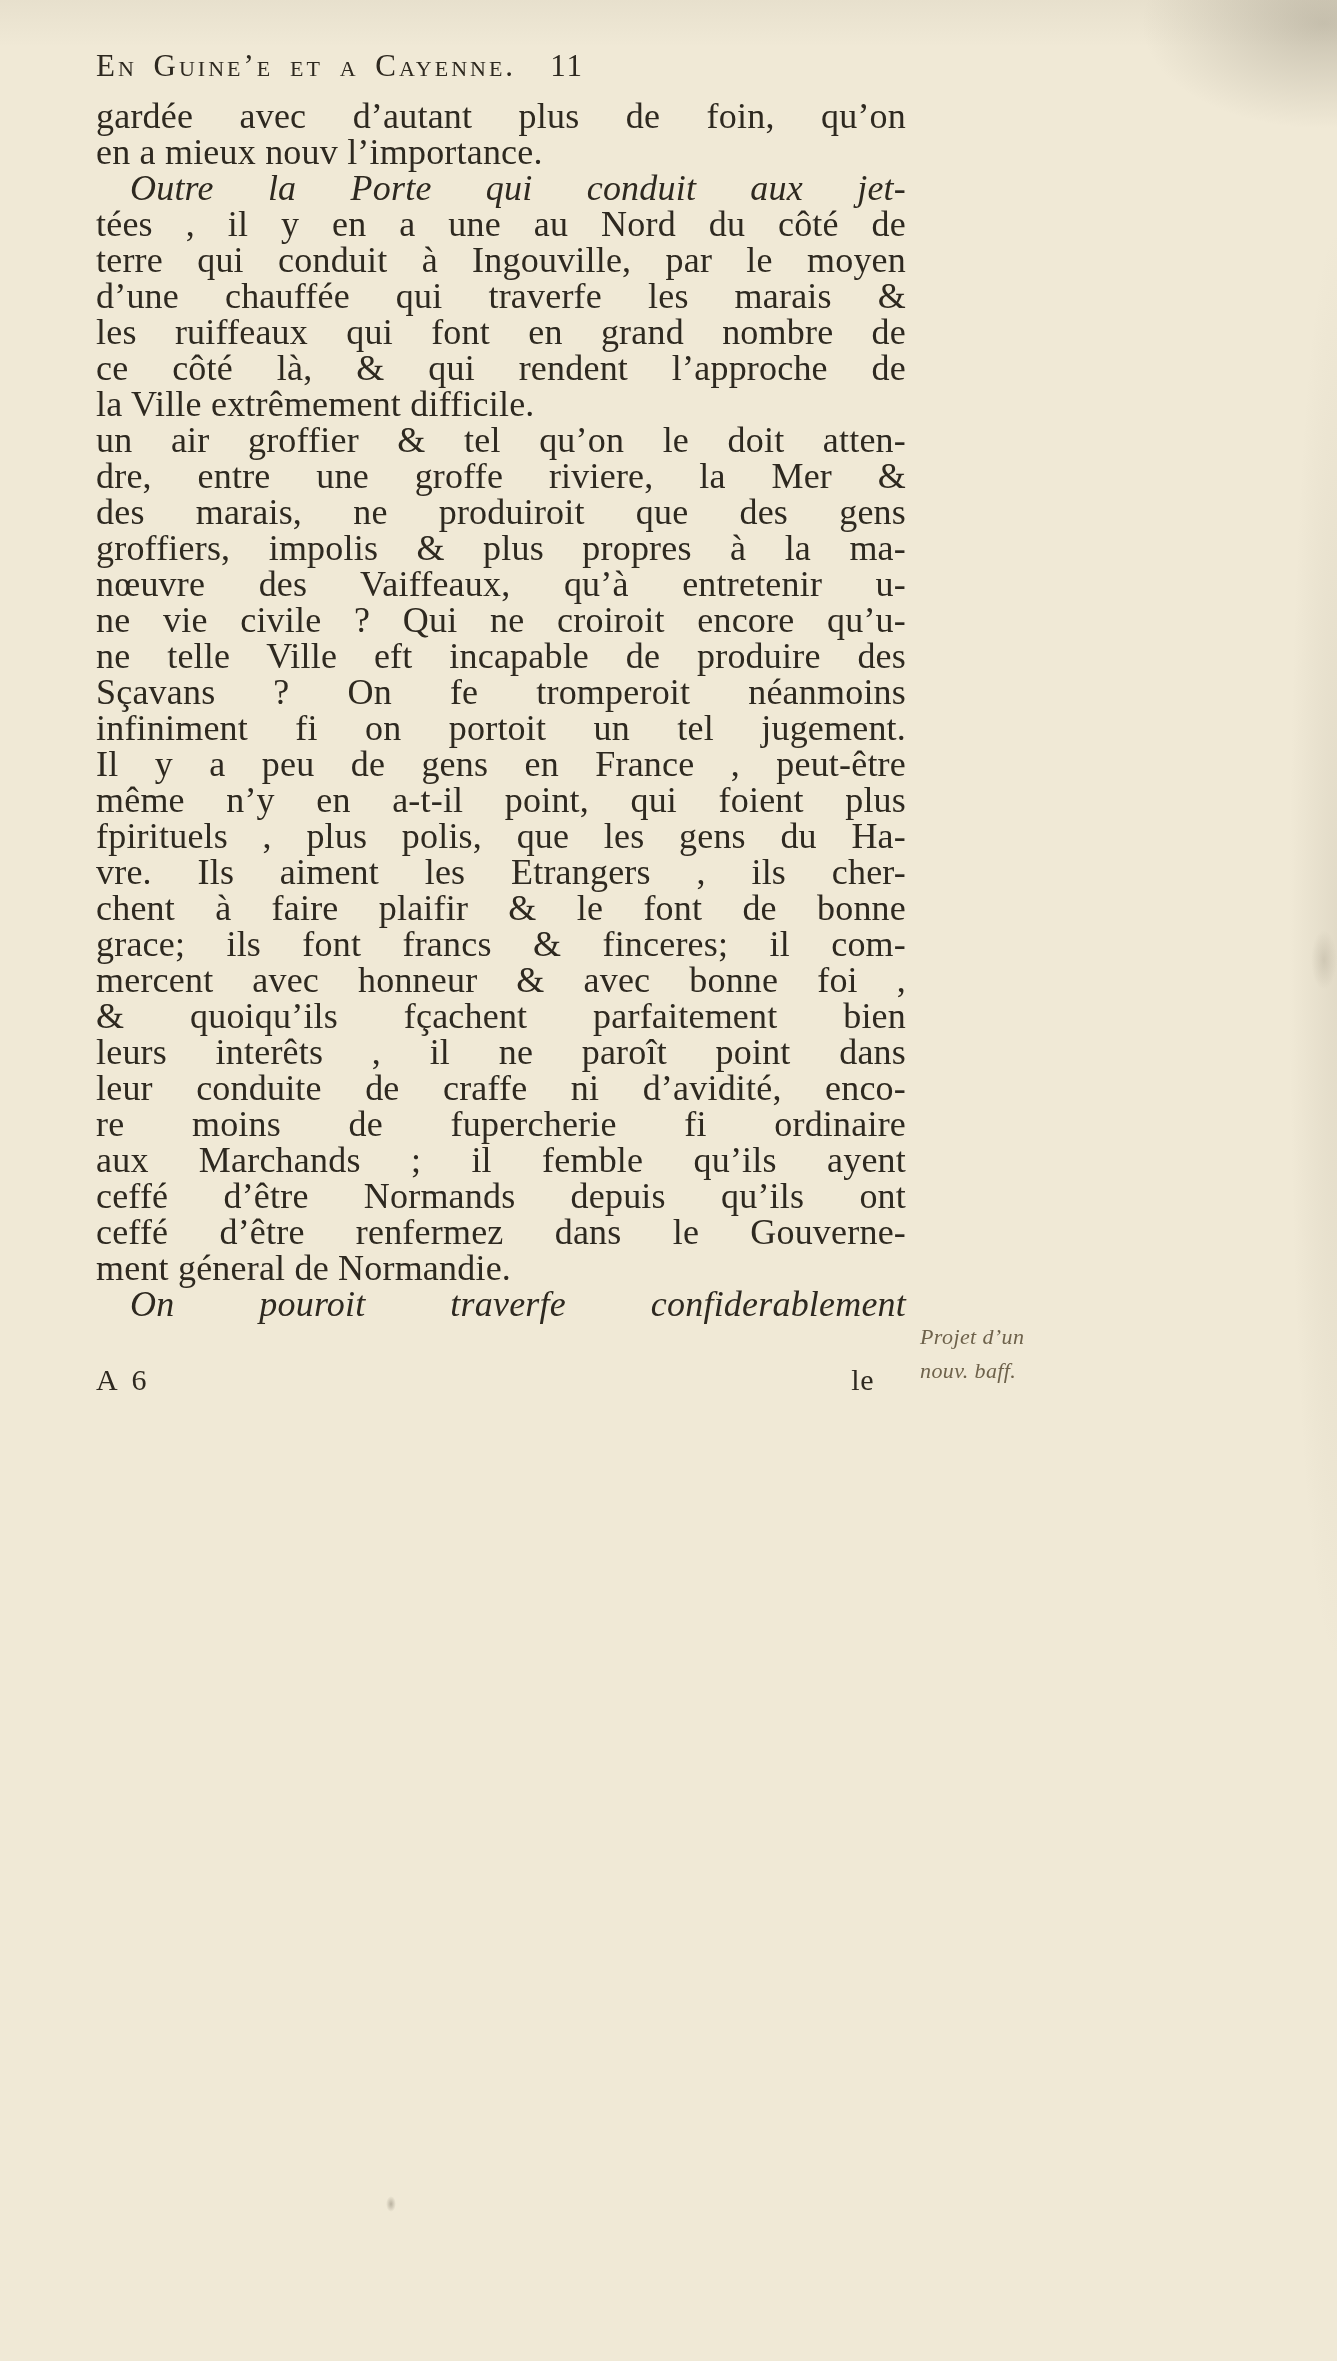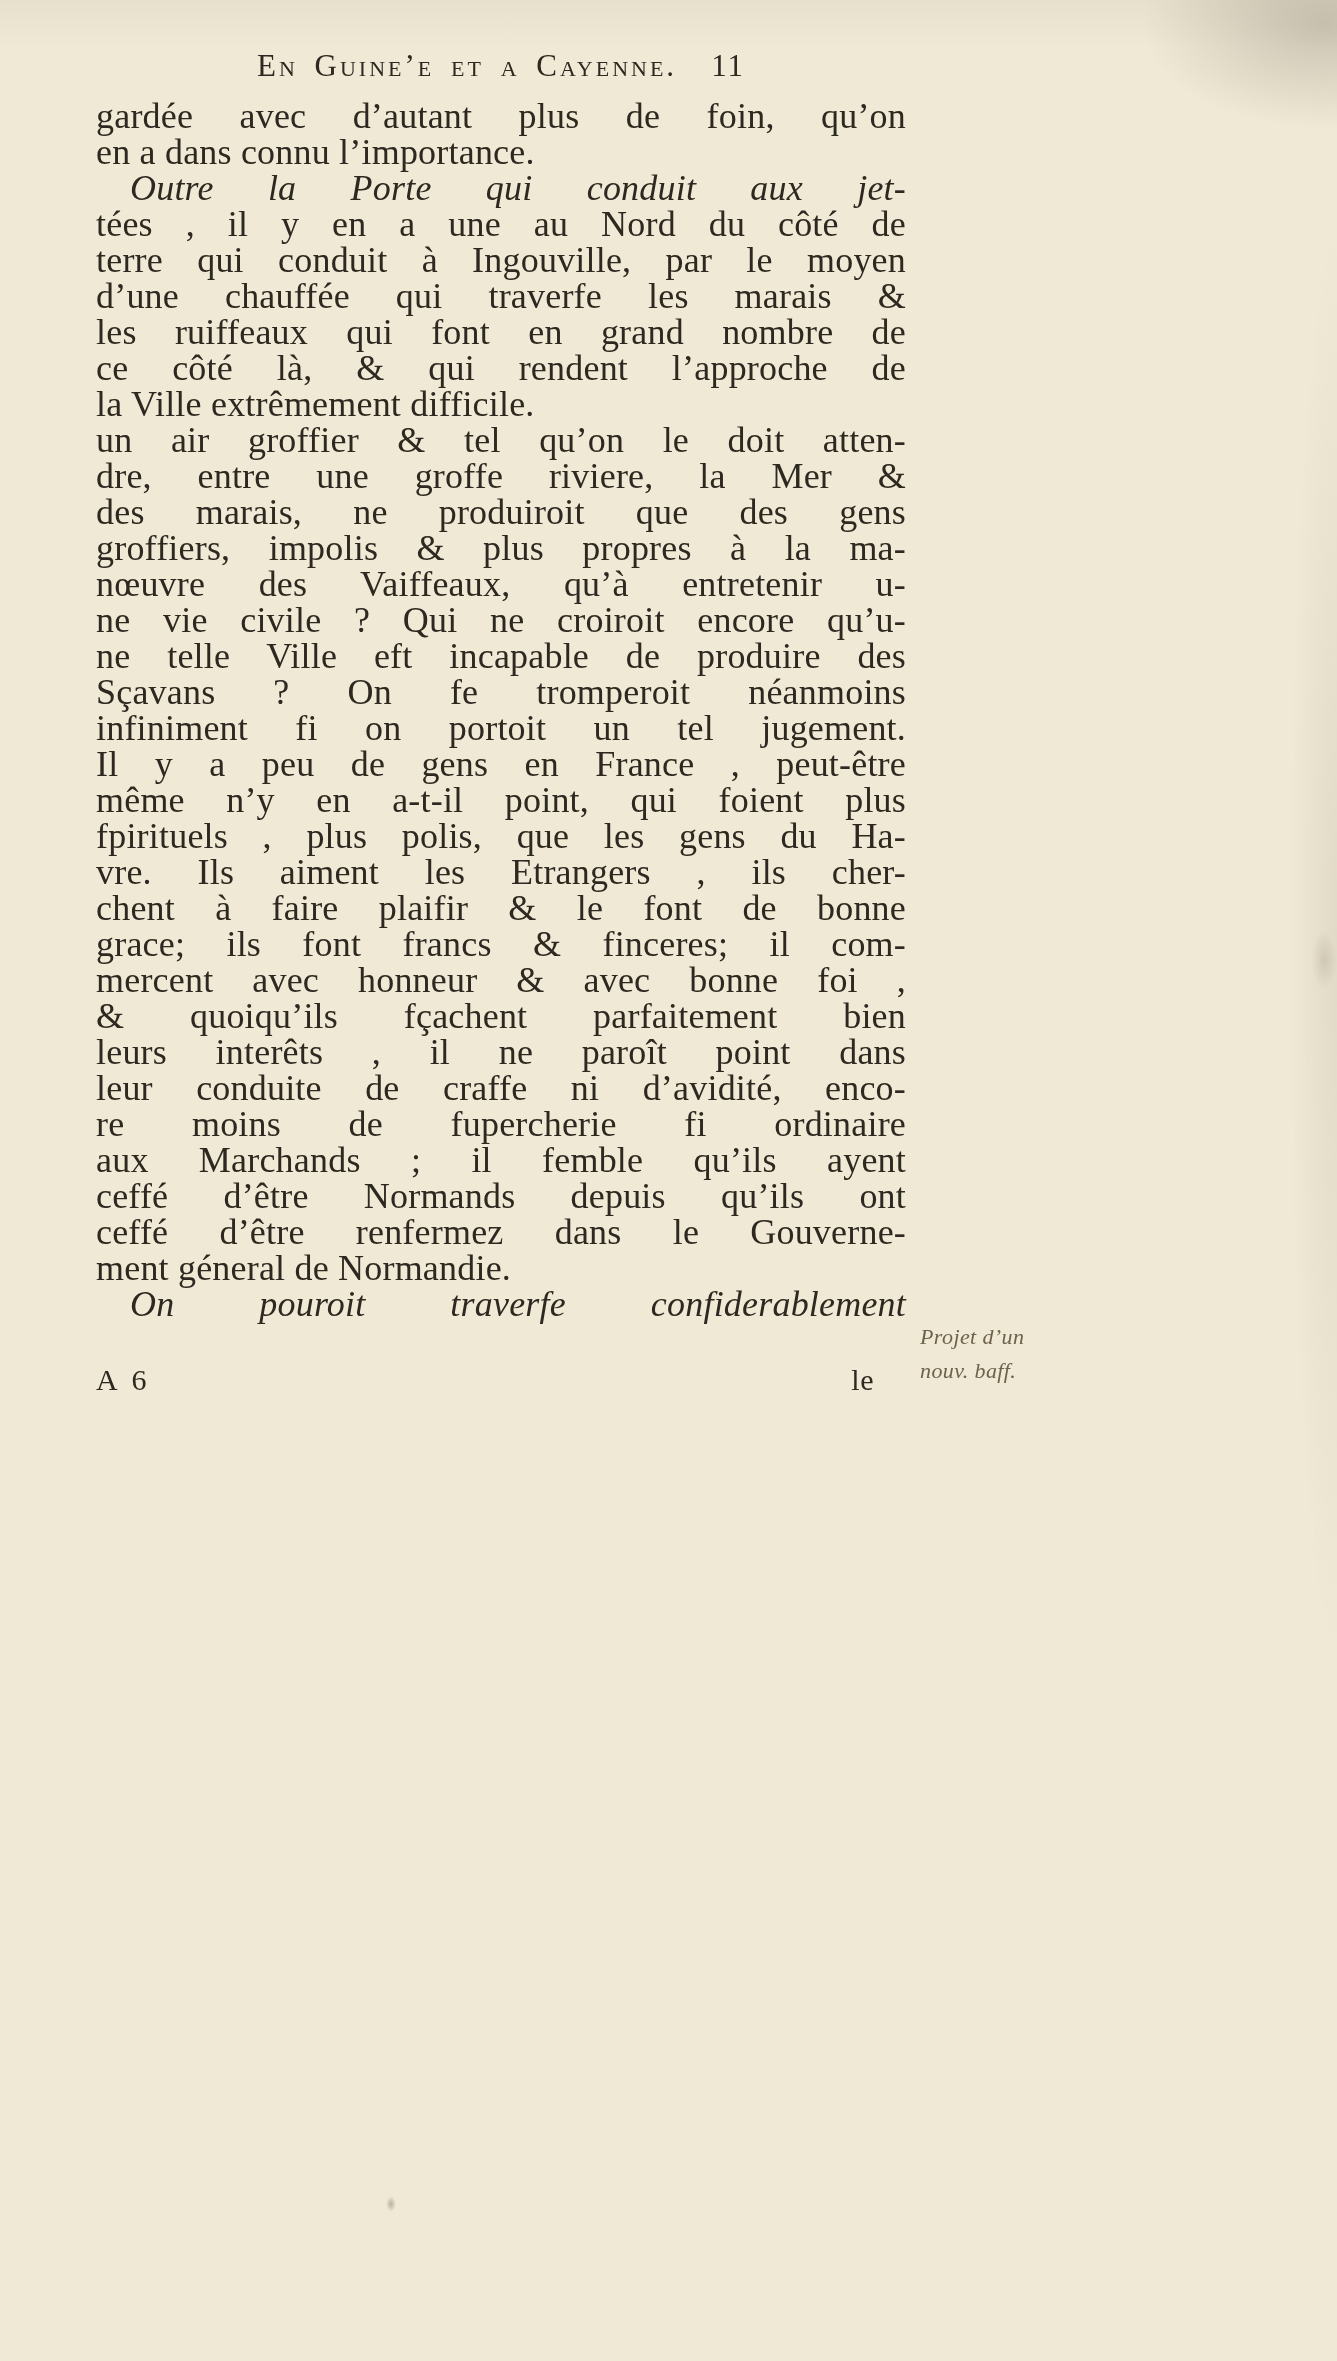--- a/index.html
+++ b/index.html
@@ -17,21 +17,20 @@
     color: var(--ink, #2e2920);
     overflow: hidden;
   }
   .running-head {
     position: absolute;
     left: 96px;
     top: 48px;
     width: 810px;
     font-size: 31px;
     white-space: nowrap;
-    text-align: center;
   }
   .running-head .title {
     font-variant: small-caps;
     letter-spacing: 3px;
     word-spacing: 6px;
   }
   .running-head .folio {
     margin-left: 34px;
     font-variant: small-caps;
     letter-spacing: 2px;
@@ -101,21 +100,21 @@
 <body>
 
 <div class="paper">
 
   <div class="running-head">
     <span class="title">En Guine’e et a Cayenne.</span><span class="folio">11</span>
   </div>
 
   <div class="text-block" id="text-block">
       <div class="line">gardée avec d’autant plus de foin, qu’on</div>
-      <div class="line rag">en a dans connu l’importance.</div>
+      <div class="line rag">en a mieux nouv l’importance.</div>
       <div class="line indent">Outre la Porte qui conduit aux jet-</div>
       <div class="line">tées , il y en a une au Nord du côté de</div>
       <div class="line">terre qui conduit à Ingouville, par le moyen</div>
       <div class="line">d’une chauffée qui traverfe les marais &amp;</div>
       <div class="line">les ruiffeaux qui font en grand nombre de</div>
       <div class="line">ce côté là, &amp; qui rendent l’approche de</div>
       <div class="line rag">la Ville extrêmement difficile.</div>
       <div class="line">un air groffier &amp; tel qu’on le doit atten-</div>
       <div class="line">dre, entre une groffe riviere, la Mer &amp;</div>
       <div class="line">des marais, ne produiroit que des gens</div>

